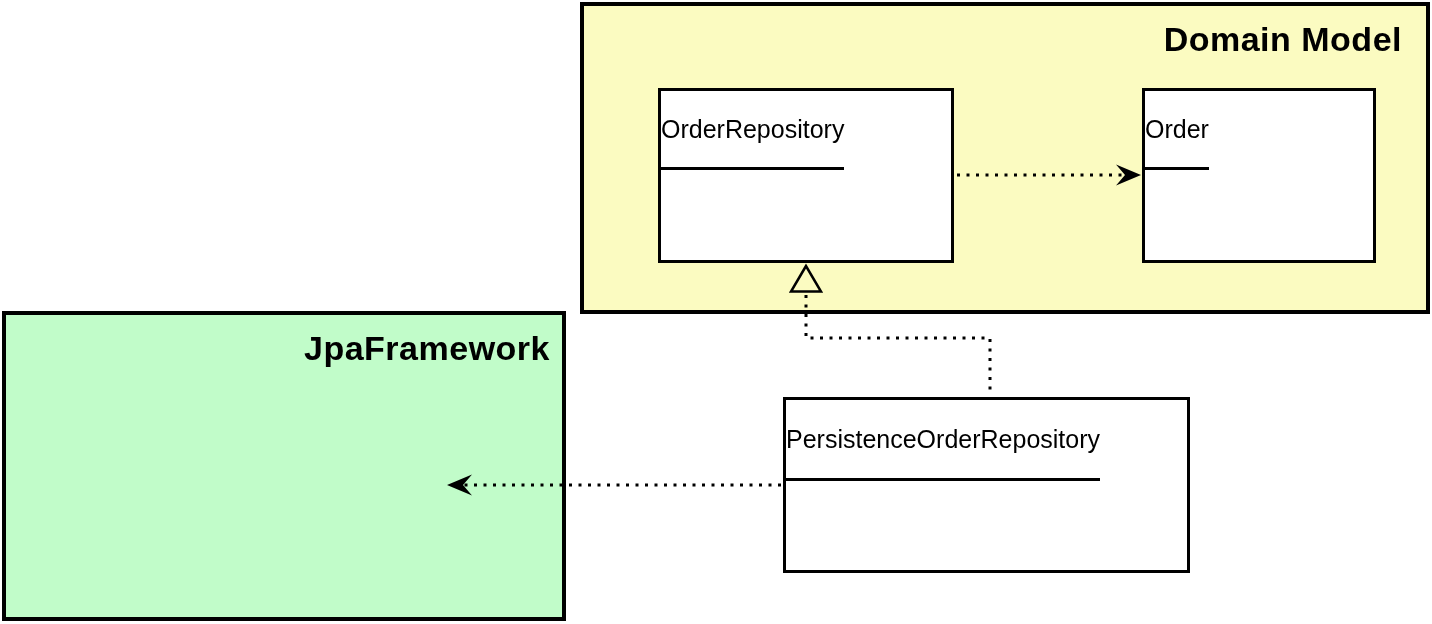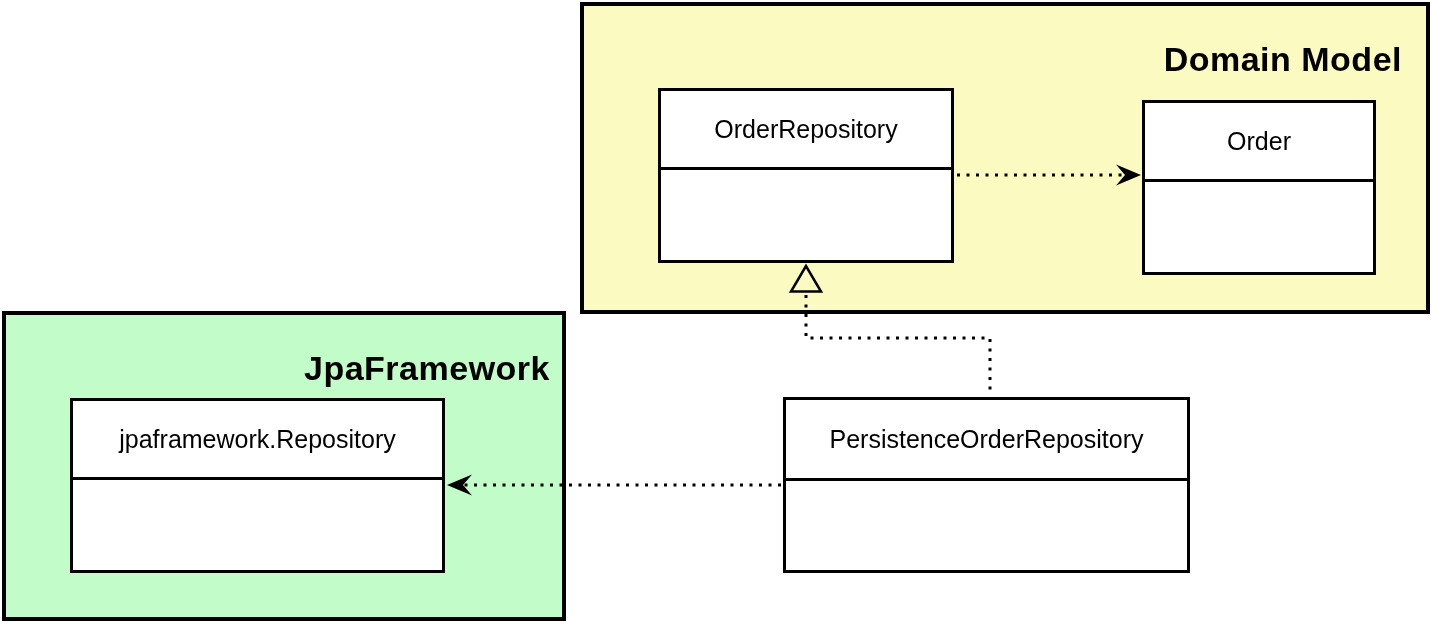--- a/index.html
+++ b/index.html
@@ -22,29 +22,27 @@
   }
   .region-title {
     position: absolute;
     top: 14px;
     right: 24px;
     font-size: 34px;
     font-weight: 700;
     color: #000000;
     letter-spacing: 0.5px;
     white-space: nowrap;
-    margin-top: 20px;
   }
   .uml-class {
     position: absolute;
     background: #ffffff;
     border: 3px solid #000000;
     box-sizing: border-box;
     display: flex;
-    flex-direction: column;
     justify-content: space-between;
   }
   .uml-class-name {
     flex: 0 0 auto;
     border-bottom: 3px solid #000000;
     display: flex;
     align-items: center;
     justify-content: center;
     font-size: 25px;
     color: #000000;
@@ -90,34 +88,30 @@
 
   <div class="region" style="left: 2px; top: 311px; width: 564px; height: 310px; background-color: rgb(193, 252, 201);">
     <div class="region-title" style="right:12px;">JpaFramework</div>
   </div>
 
   <div class="uml-class" style="left: 658px; top: 88px; width: 296px; height: 175px; background-color: rgb(255, 255, 255);">
     <div class="uml-class-name" style="height:76px;">OrderRepository</div>
     <div class="uml-class-members"></div>
   </div>
 
-  <div class="uml-class" style="left: 1142px; top: 88px; width: 234px; height: 175px; background-color: rgb(255, 255, 255); margin-top: 12px;">
+  <div class="uml-class" style="left: 1142px; top: 88px; width: 234px; height: 175px; background-color: rgb(255, 255, 255);">
     <div class="uml-class-name" style="height:76px;">Order</div>
     <div class="uml-class-members"></div>
   </div>
 
   <div class="uml-class" style="left: 783px; top: 397px; width: 407px; height: 176px; background-color: rgb(255, 255, 255);">
     <div class="uml-class-name" style="height:78px;">PersistenceOrderRepository</div>
     <div class="uml-class-members"></div>
   </div>
 
-  <div class="uml-class" style="left: 70px; top: 398px; width: 375px; height: 175px; background-color: rgb(255, 255, 255);">
-    <div class="uml-class-name" style="height:76px;">jpaframework.Repository</div>
-    <div class="uml-class-members"></div>
-  </div>
 
   <svg id="relationship-layer" viewBox="0 0 1432 624" xmlns="http://www.w3.org/2000/svg">
 
     <g>
       <path class="connector" d="M 957 175 H 1128"></path>
       <polygon class="arrowhead-filled" points="1141,175 1116,164.5 1125,175 1116,185.5"></polygon>
     </g>
 
     <g>
       <polygon class="arrowhead-hollow-triangle" points="806,266 791,291.5 821,291.5"></polygon>

